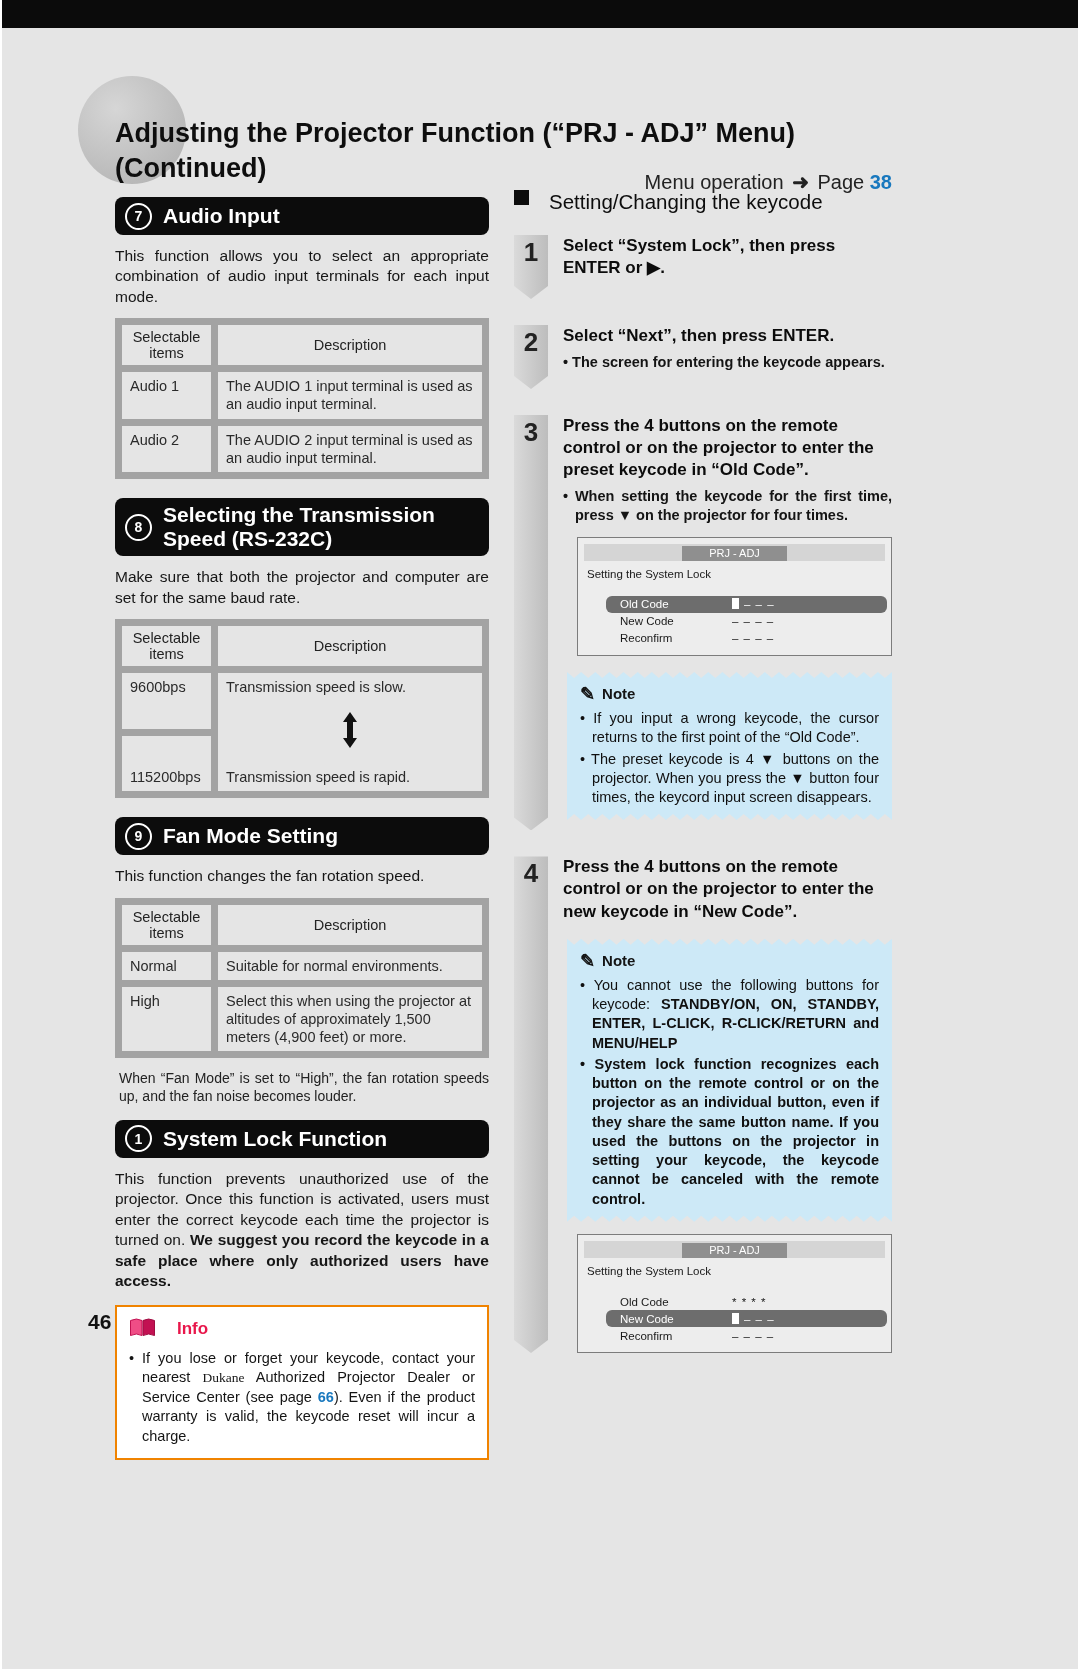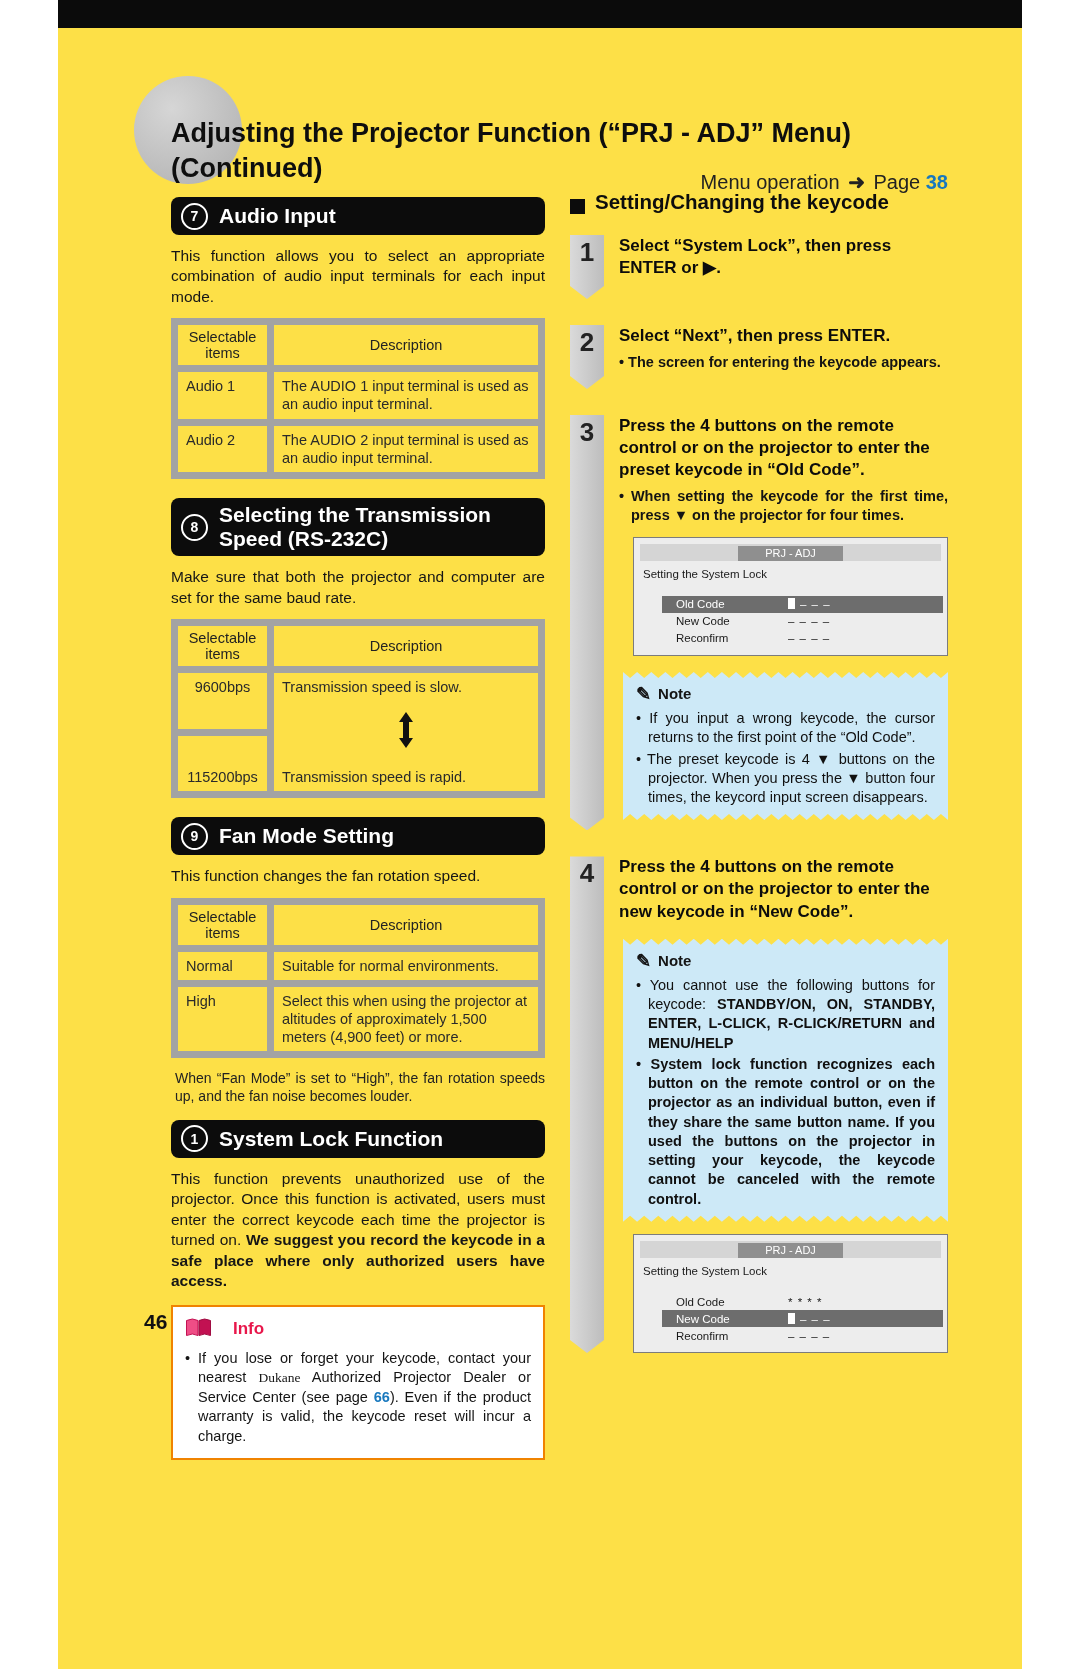--- a/index.html
+++ b/index.html
@@ -1,18 +1,18 @@
 <!DOCTYPE html>
 <html><head>
 <meta charset="utf-8">
 <style>
   * { margin:0; padding:0; box-sizing:border-box; }
   html,body { background:#fff; }
   body { font-family:"Liberation Sans", sans-serif; color:#141414; }
-  .page { position:relative; width:964px; height:1669px; background:#fde047; overflow:hidden; margin:0 auto; }
+  .page { position:relative; width:1076px; height:1669px; background:#e5e5e5; overflow:hidden; margin:0 auto; }
 
   .topbar { position:absolute; top:0; left:0; width:100%; height:28px; background:#0b0b0b; }
   .deco-circle { position:absolute; left:76px; top:76px; width:108px; height:108px; border-radius:50%;
                  background:radial-gradient(circle at 35% 30%, #d6d6d6, #aeaeae); z-index:0; }
 
   .title { position:absolute; left:113px; top:116px; width:800px; font-size:27px; font-weight:bold;
            color:#0e0e0e; line-height:1.3; z-index:2; }
   .menu-op { position:absolute; left:600px; top:170px; width:290px; text-align:right; font-size:20px; color:#222; z-index:2; }
   .menu-op .arrow { font-weight:bold; padding:0 3px; }
   .pagelink { color:#1878be; font-weight:bold; }
@@ -28,36 +28,36 @@
   .sec-title { font-size:21px; font-weight:bold; line-height:1.15; }
 
   .body-text { font-size:15.5px; line-height:1.32; color:#161616; text-align:justify; margin-bottom:11px; }
   .bold { font-weight:bold; }
 
   table.spec { width:100%; border-collapse:collapse; margin-bottom:19px; }
   table.spec th, table.spec td { border:7px solid #a3a3a3; }
   table.spec th { font-weight:normal; font-size:14.5px; text-align:center; padding:4px 3px; color:#222; }
   table.spec td { font-size:14.5px; padding:5px 8px; color:#2a2a2a; vertical-align:top; line-height:1.25; }
   td.item-col, th.item-col { width:96px; }
-  td.speed-item { height:58px;text-align:center; }
+  td.speed-item { height:58px; }
   .speed-desc-inner { height:108px; display:flex; flex-direction:column; justify-content:space-between; }
   .updown-arrow { align-self:center; }
 
   .footnote { font-size:14px; line-height:1.32; color:#222; margin:-8px 0 14px 4px; text-align:justify; }
 
   .info-box { border:2px solid #f08300; background:#fff; padding:10px 12px 12px; margin-top:13px; }
   .info-head { display:flex; align-items:center; gap:21px; margin-bottom:7px; }
   .info-label { color:#e8174b; font-weight:bold; font-size:17px; }
   .info-body { font-size:14.5px; line-height:1.35; text-align:justify; padding-left:13px; text-indent:-13px; }
   .brand { font-family:"Liberation Serif", serif; font-size:13.5px; }
 
   .page-num { position:absolute; left:86px; top:1310px; font-size:21px; font-weight:bold; color:#111; }
 
   
-  .keycode-heading { display:flex; align-items:flex-end; gap:10px; font-size:20.5px; font-weight:bold;
+  .keycode-heading { display:flex; align-items:flex-start; gap:20px; font-size:20.5px; font-weight:normal;
                      color:#0d0d0d; margin-bottom:21px; }
   .blk-square { flex:none; width:15px; height:15px; background:#0c0c0c; }
 
   .step { display:flex; margin-bottom:26px; min-height:64px; }
   .step-bar { flex:none; width:34px; margin-right:15px; background:linear-gradient(90deg,#dadada,#bdbdbd);
               clip-path:polygon(0 0, 100% 0, 100% calc(100% - 13px), 50% 100%, 0 calc(100% - 13px));
               text-align:center; font-size:26px; font-weight:bold; color:#222; padding-top:2px; }
   .step-content { flex:1; min-width:0; }
   .step-head { font-size:17px; font-weight:bold; line-height:1.3; color:#0c0c0c; }
   .step-bullet { margin-top:6px; font-size:14.5px; font-weight:bold; line-height:1.3;
@@ -68,21 +68,21 @@
   .note-icon { font-size:18px; line-height:1; }
   .note-bullet { font-size:14.5px; line-height:1.33; padding-left:12px; text-indent:-12px;
                  text-align:justify; color:#101010; margin-bottom:2px; }
   .note-bullet.bold-b { font-weight:bold; }
 
   .screen { margin:12px 0 0 14px; background:#ededed; border:1px solid #7c7c7c; padding:6px 0 8px;
             font-size:11.5px; color:#1a1a1a; }
   .screen-titlebar { margin:0 6px; background:#d5d5d5; height:17px; display:flex; align-items:flex-end; justify-content:center; }
   .screen-tab { background:#8f8f8f; color:#fff; font-size:11px; line-height:15px; padding:0 27px; }
   .screen-sub { margin:7px 9px 16px; font-size:11.5px; }
-  .srow { display:flex; align-items:center; height:17px; padding-left:42px; margin-right:4px; }
+  .srow { display:flex; align-items:center; height:17px; padding-left:42px; margin-right:4px;border-radius:6px; }
   .srow .slabel { width:112px; flex:none; }
   .srow .sval { letter-spacing:1px; }
   .srow.hl { background:#6d6d6d; color:#fff; margin-left:28px; padding-left:14px; margin-right:4px; }
   .cursor-block { display:inline-block; width:7px; height:11px; background:#fff; margin-right:5px; vertical-align:-1px; }
 </style>
 </head>
 <body>
 
 <div class="page">
   <div class="topbar"></div>

